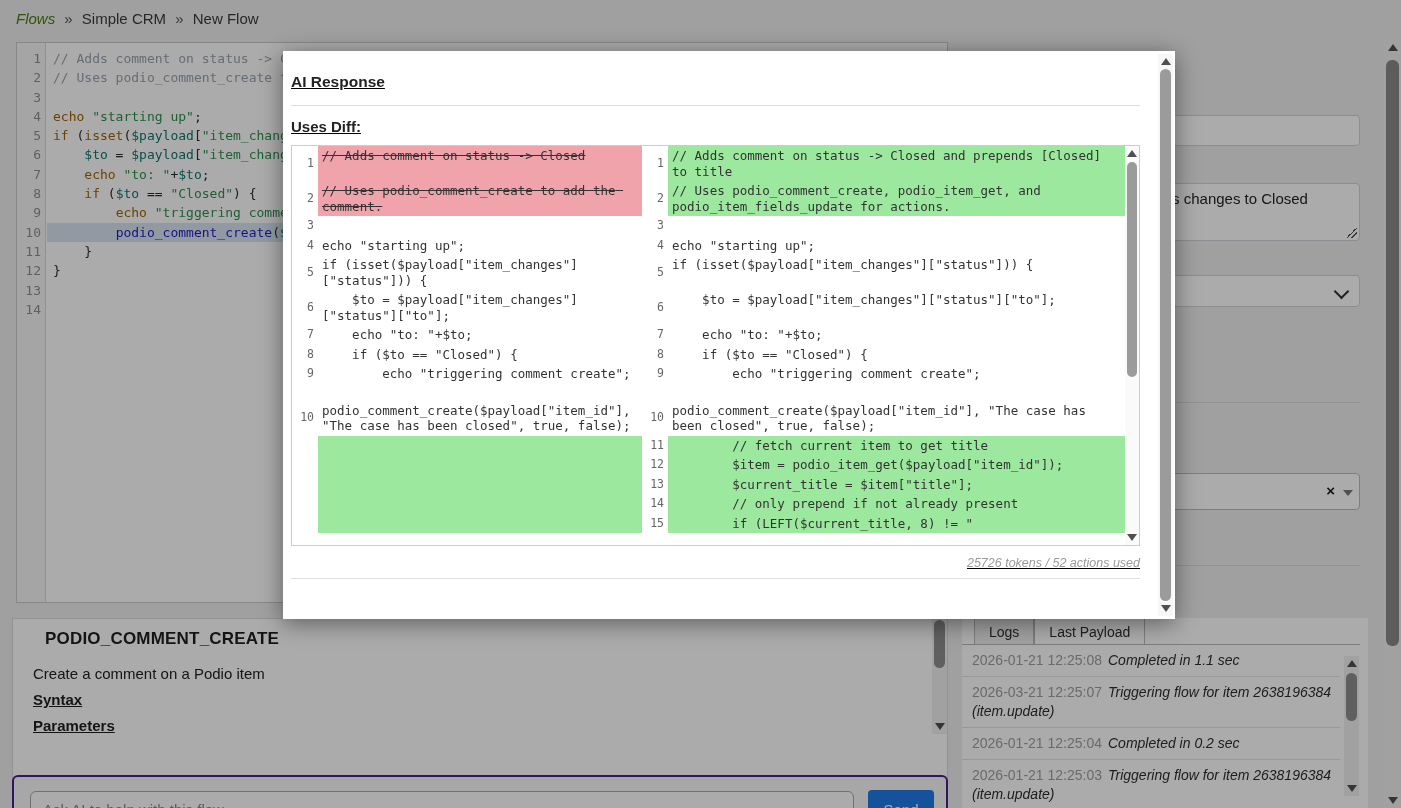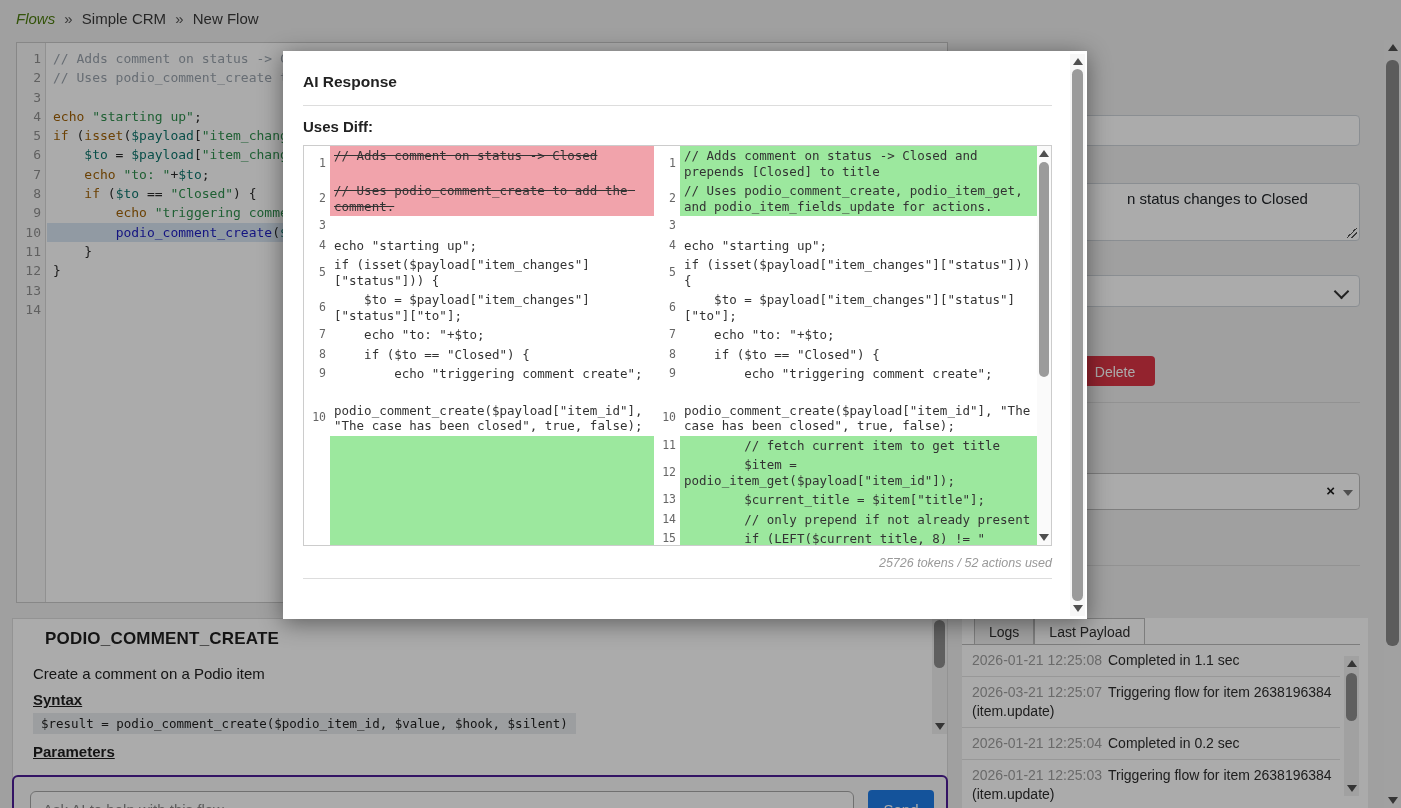--- a/index.html
+++ b/index.html
@@ -57,35 +57,35 @@
 
   
   .logs{position:absolute;left:962px;top:618px;width:406px;height:190px;background:#fff;}
   .tabs{position:absolute;left:0;top:0;right:8px;height:26px;border-bottom:1px solid #bbb;}
   .tab{display:inline-block;height:26px;line-height:26px;padding:0 14px;font-size:14px;color:#2f2f2f;border:1px solid #bbb;border-bottom:none;margin-left:12px;box-sizing:border-box;}
   .tab.active{background:#f0f0f0;margin-left:12px;}
   .tab.inactive{background:#fff;margin-left:0;}
   .loglist{position:absolute;left:0;top:27px;right:28px;bottom:0;overflow:hidden;}
   .logrow{padding:6px 2px 6px 10px;font-size:14px;border-bottom:1px solid #e3e3e3;line-height:19px;}
   .logrow .ts{color:#9e9e9e;margin-right:6px;}
-  .logrow .msg{color:#2e2e2e;}
+  .logrow .msg{color:#2e2e2e;font-style:italic;}
 
   
   .sb{position:absolute;background:#f1f1f1;}
   .sb .thumb{position:absolute;left:2px;right:2px;border-radius:6px;background:#8e8e8e;}
   .sb .up,.sb .dn{position:absolute;left:3px;width:0;height:0;border-left:5px solid transparent;border-right:5px solid transparent;}
   .sb .up{border-bottom:7px solid #4f4f4f;top:4px;}
   .sb .dn{border-top:7px solid #4f4f4f;bottom:4px;}
 
   
   .backdrop{position:absolute;inset:0;background:rgba(0,0,0,0.33);z-index:50;}
 
   
-  .modal{position:absolute;left:283px;top:51px;width:804px;height:568px;background:#fff;z-index:100;
-      box-shadow:0 4px 22px rgba(0,0,0,.45);box-sizing:border-box;padding:20px 35px 18px 20px;}
+  .modal{position:absolute;left:283px;top:51px;width:892px;height:568px;background:#fff;z-index:100;
+      box-shadow:0 4px 22px rgba(0,0,0,.45);box-sizing:border-box;padding:20px 35px 18px 8px;text-decoration:underline;}
   .modal h1{font-size:15.5px;margin:2px 0 0;color:#222;}
   .modal .hr{border:none;border-top:1px solid #ddd;margin:14px 0 0;}
   .modal .sect{font-size:15px;font-weight:bold;color:#222;margin-top:12px;}
   .usage{font-size:12.5px;font-style:italic;color:#999;text-align:right;margin-top:10px;}
 
   
   .diff{position:relative;margin-top:10px;height:401px;border:1px solid #ccc;box-sizing:border-box;overflow:hidden;background:#fff;}
   .diff-inner{position:absolute;left:0;top:0;right:14px;bottom:0;overflow:hidden;}
   .diff-row{display:flex;font-family:"DejaVu Sans Mono",monospace;font-size:12.5px;line-height:15.5px;color:#333;}
   .diff-row .ln{flex:0 0 22px;display:flex;align-items:center;justify-content:flex-end;
@@ -143,21 +143,20 @@
   <div class="rf-select2">
     <span class="clear">×</span>
     <span class="tri-down"></span>
   </div>
   <div class="rf-div" style="top:565px;"></div>
 
   <div class="docs">
     <h2>PODIO_COMMENT_CREATE</h2>
     <div class="desc">Create a comment on a Podio item</div>
     <div class="lbl">Syntax</div>
-    <div><span class="syn">$result = podio_comment_create($podio_item_id, $value, $hook, $silent)</span></div>
     <div class="lbl">Parameters</div>
   </div>
 
   <div class="sb" style="left:932px;top:618px;width:15px;height:116px;">
     <div class="thumb" style="top:2px;height:48px;"></div>
     <div class="dn"></div>
   </div>
 
   <div class="aibar">
     <input type="text" placeholder="Ask AI to help with this flow..." style="">

